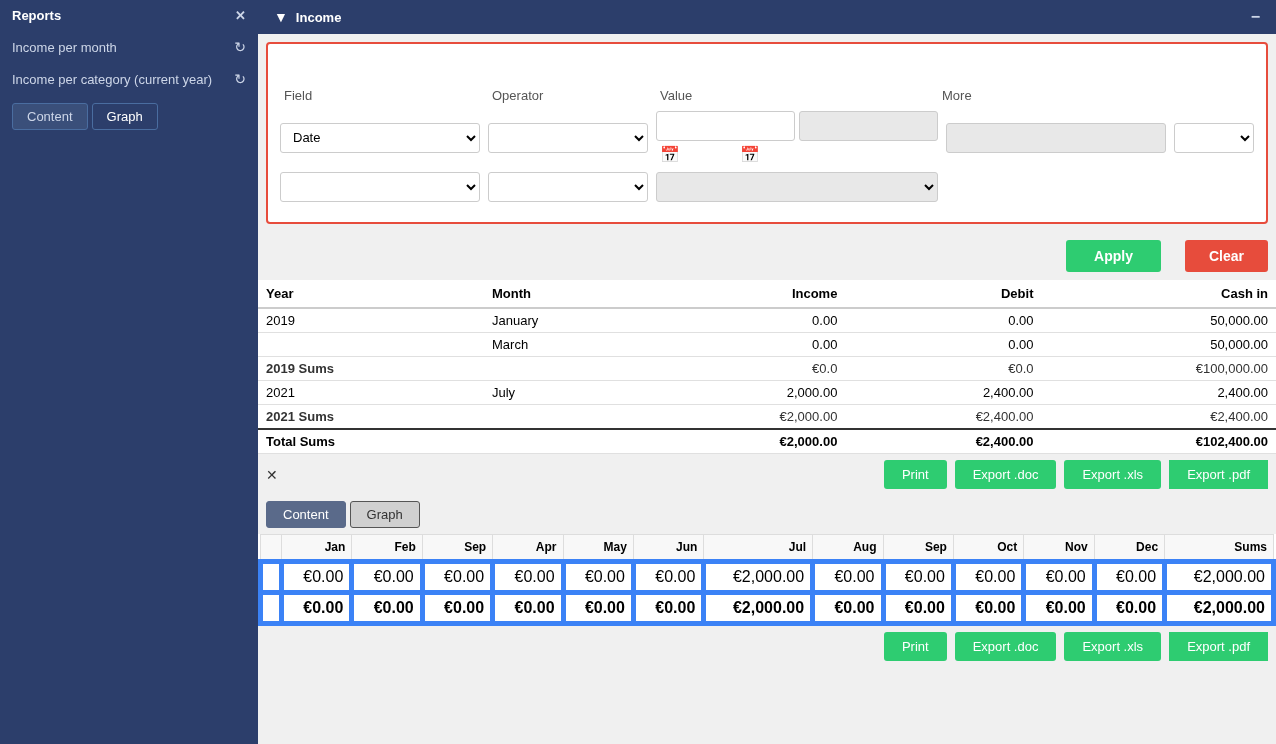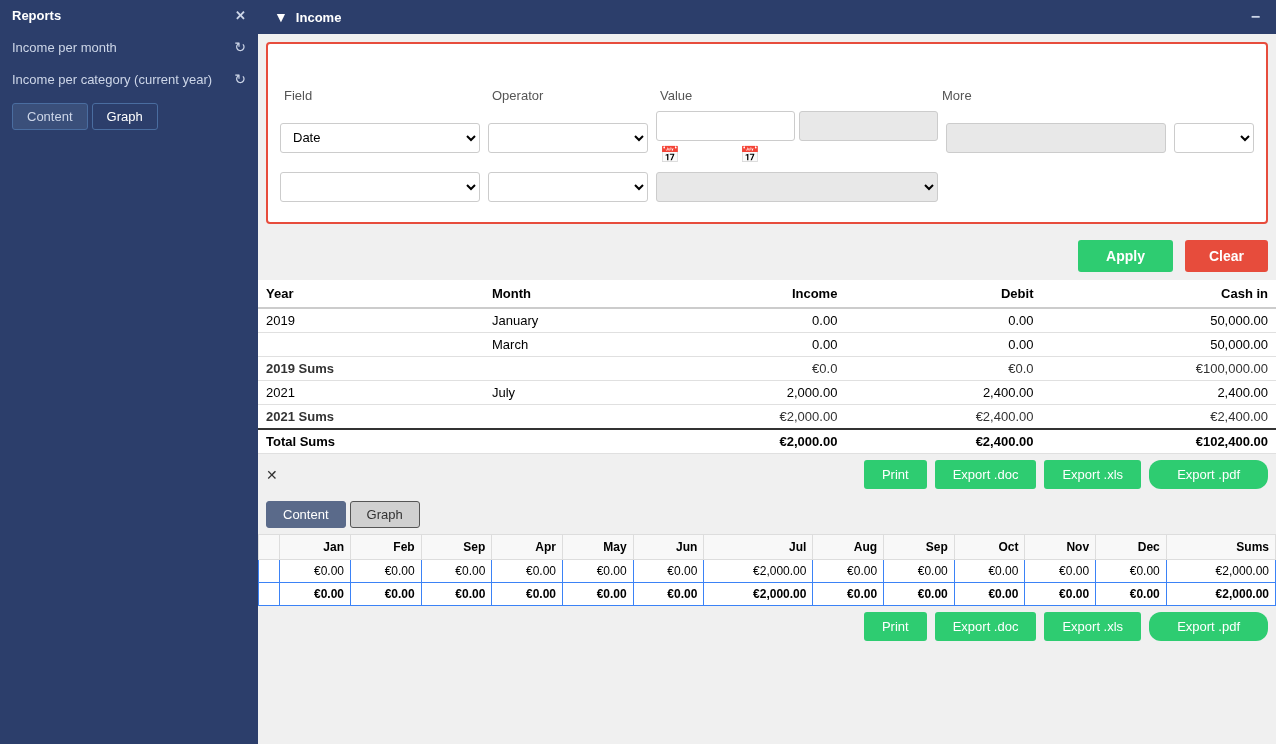--- a/index.html
+++ b/index.html
@@ -104,21 +104,21 @@
       font-size: 13px;
       height: 30px;
     }
     .filter-row select { background: #fff; }
     .cal-icon { font-size: 16px; cursor: pointer; color: #3a7bd5; }
 
     
     .action-buttons {
       display: flex;
       justify-content: flex-end;
-      gap: 12px;
+      gap: 24px;
       padding: 8px 8px;
     }
     .btn-apply {
       background: #2ecc71;
       color: #fff;
       border: none;
       padding: 8px 28px;
       border-radius: 3px;
       cursor: pointer;
       font-size: 14px;
@@ -169,21 +169,21 @@
     }
     .close-x {
       cursor: pointer;
       font-size: 14px;
       color: #333;
       margin-right: auto;
     }
     .btn-print { background: #2ecc71; color: #fff; border: none; padding: 7px 18px; border-radius: 3px; cursor: pointer; font-size: 13px; }
     .btn-export-doc { background: #2ecc71; color: #fff; border: none; padding: 7px 18px; border-radius: 3px; cursor: pointer; font-size: 13px; }
     .btn-export-xls { background: #2ecc71; color: #fff; border: none; padding: 7px 18px; border-radius: 3px; cursor: pointer; font-size: 13px; }
-    .btn-export-pdf { background: #2ecc71; color: #fff; border: none; padding: 7px 28px; border-radius: 12px; cursor: pointer; font-size: 13px; }
+    .btn-export-pdf { background: #2ecc71; color: #fff; border: none; padding: 7px 18px; border-radius: 0; cursor: pointer; font-size: 13px; }
 
     .content-graph-tabs {
       display: flex;
       gap: 4px;
       padding: 6px 8px;
       background: #f0f0f0;
     }
     .cg-tab {
       padding: 5px 16px;
       border: 1px solid #555;
@@ -203,22 +203,22 @@
     .bottom-table th {
       padding: 5px 6px;
       border: 1px solid #ddd;
       font-size: 12px;
       text-align: right;
       background: #f8f8f8;
     }
     .bottom-table th:first-child { text-align: left; }
     .bottom-table td {
       padding: 4px 6px;
-      border: 1px solid #3b82f6;
-      font-size: 12px;
+      border: 5px solid #3b82f6;
+      font-size: 16px;
       text-align: right;
     }
     .bottom-table td:first-child { text-align: left; }
     .bottom-table tr.bold-row td { font-weight: bold; }
   </style>
 </head>
 <body>
 
 <div class="sidebar">
   <div class="sidebar-header">

